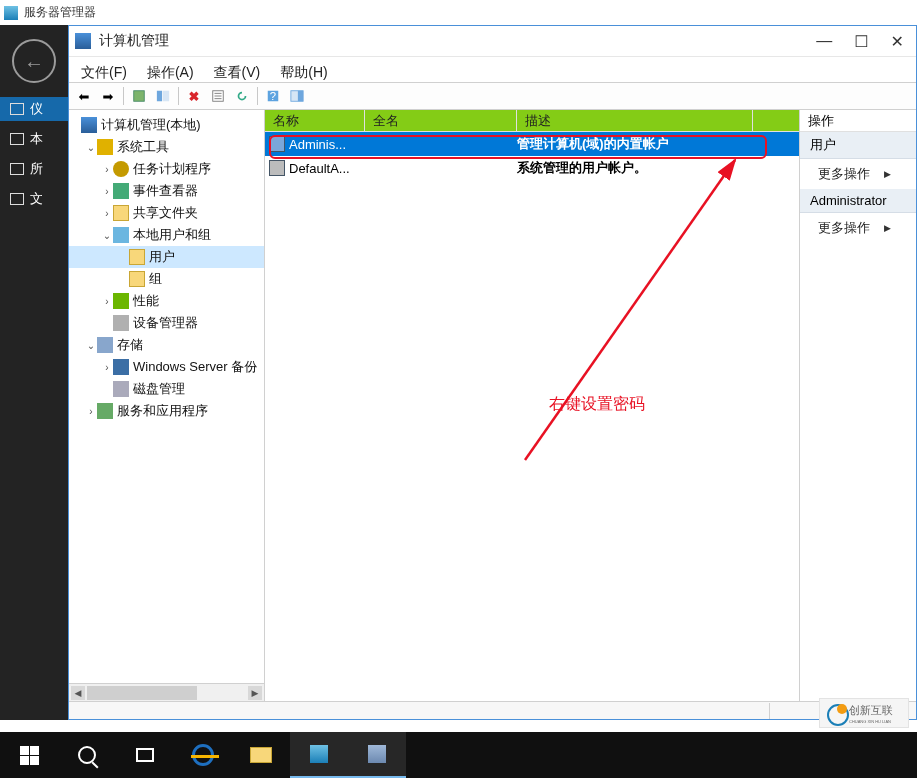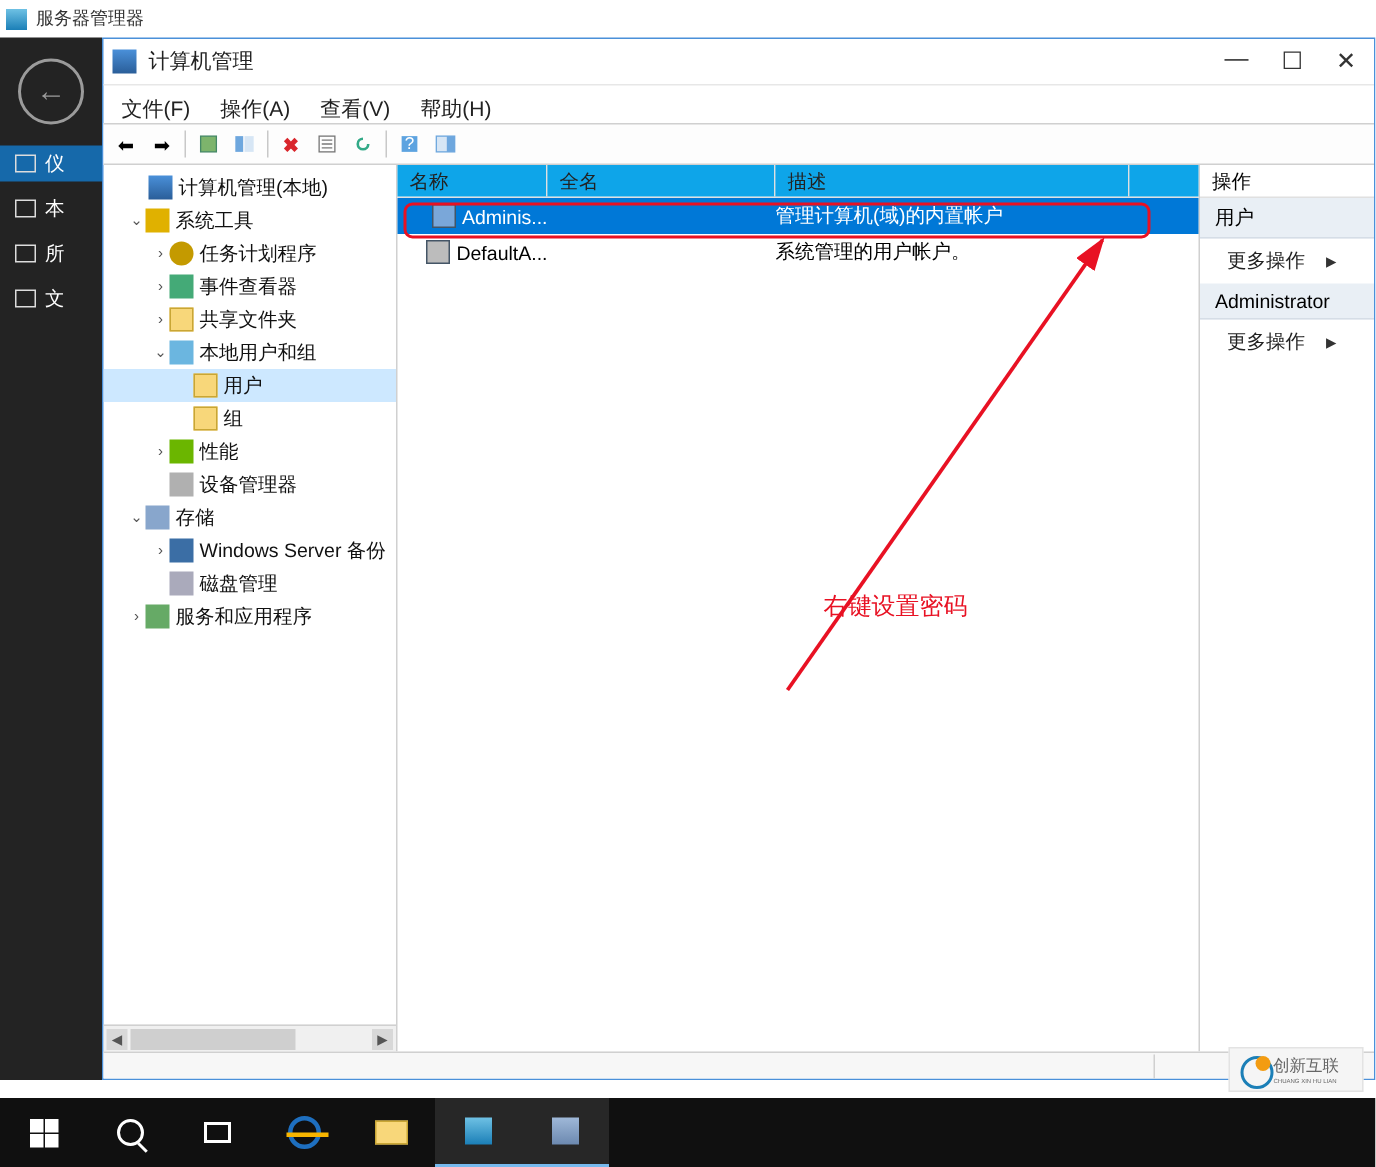--- a/index.html
+++ b/index.html
@@ -56,31 +56,31 @@
   .ic-disk { background:#aab; }
   .ic-gear { background:#6a6; }
   .tree-scroll { position:absolute; left:0; bottom:0; right:0; height:18px; background:#f0f0f0; border-top:1px solid #d0d0d0; display:flex; align-items:center; justify-content:space-between; padding:0 2px; }
   .tree-scroll .sbtn { width:14px; height:14px; background:#d8d8d8; display:flex; align-items:center; justify-content:center; font-size:9px; color:#555; }
   .tree-scroll .strack { flex:1; height:14px; margin:0 2px; position:relative; }
   .tree-scroll .sthumb { position:absolute; left:0; height:14px; width:110px; background:#cfcfcf; }
 
   
   .list-panel { flex:1; border-right:1px solid #d0d0d0; display:flex; flex-direction:column; position:relative; }
   .list-header { display:flex; height:22px; border-bottom:1px solid #e0e0e0; }
-  .list-header div { border-right:1px solid #e0e0e0; padding:2px 8px; font-size:13px; color:#222; background:#0ea5e9; }
+  .list-header div { border-right:1px solid #e0e0e0; padding:2px 8px; font-size:13px; color:#222; background:#84cc16; }
   .col-name { width:100px; }
   .col-full { width:152px; }
   .col-desc { flex:1; }
   .col-end { width:46px; border-right:none !important; }
   .list-rows { }
   .list-row { display:flex; height:24px; align-items:center; font-size:14px; }
   .list-row.selected { background:#0078d7; color:#fff; }
-  .list-row .cell-name { width:100px; padding-left:4px; display:flex; align-items:center; gap:4px;justify-content:flex-end; }
+  .list-row .cell-name { width:100px; padding-left:4px; display:flex; align-items:center; gap:4px; }
   .list-row .cell-full { width:152px; }
-  .list-row .cell-desc { flex:1; }
+  .list-row .cell-desc { flex:1;font-weight:bold; }
   .uicon { width:16px; height:16px; display:inline-block; background:#7aa7d9; border:1px solid #456; }
   .uicon.dis { background:#bcbcbc; }
   .callout-box { position:absolute; left:4px; top:25px; width:498px; height:24px; border:2px solid #e81123; border-radius:6px; pointer-events:none; }
   .annot-text { position:absolute; left:480px; top:368px; color:#e81123; font-size:16px; font-weight:500; }
 
   
   .act-panel { width:116px; display:flex; flex-direction:column; }
   .act-header { height:22px; border-bottom:1px solid #e0e0e0; padding:2px 8px; font-size:13px; }
   .act-section { background:#e9eff5; padding:4px 10px; font-size:13px; border-bottom:1px solid #d5dde6; }
   .act-item { padding:6px 18px; font-size:13px; color:#222; display:flex; align-items:center; gap:14px; }
@@ -196,21 +196,21 @@
           <rect x="1" y="2" width="14" height="12" fill="#d7e6f5" stroke="#6ea7de"></rect>
           <rect x="9" y="2" width="6" height="12" fill="#6ea7de"></rect>
         </svg>
       </div>
   </div>
 
   <div class="cm-body">
 
     <div class="tree-panel">
       <div class="tree" id="tree-root">
-          <div class="tree-row" style="padding-left: 18px; align-items: center;">
+          <div class="tree-row" style="padding-left: 0px; align-items: center;">
             <span class="expander"></span>
             <span class="ticon ic-mgmt"></span>
             <span>计算机管理(本地)</span>
           </div>
           <div class="tree-row" style="padding-left: 16px;">
             <span class="expander">⌄</span>
             <span class="ticon ic-wrench"></span>
             <span>系统工具</span>
           </div>
           <div class="tree-row" style="padding-left: 32px;">

